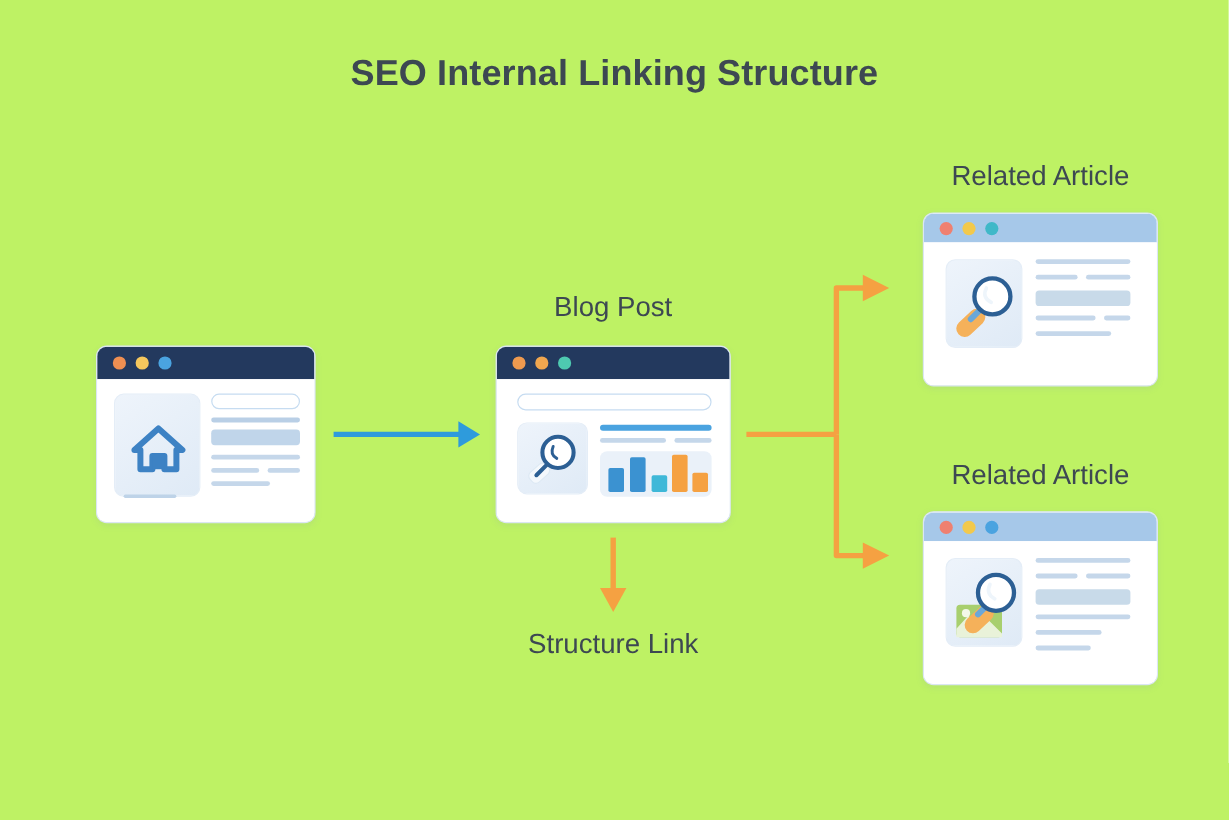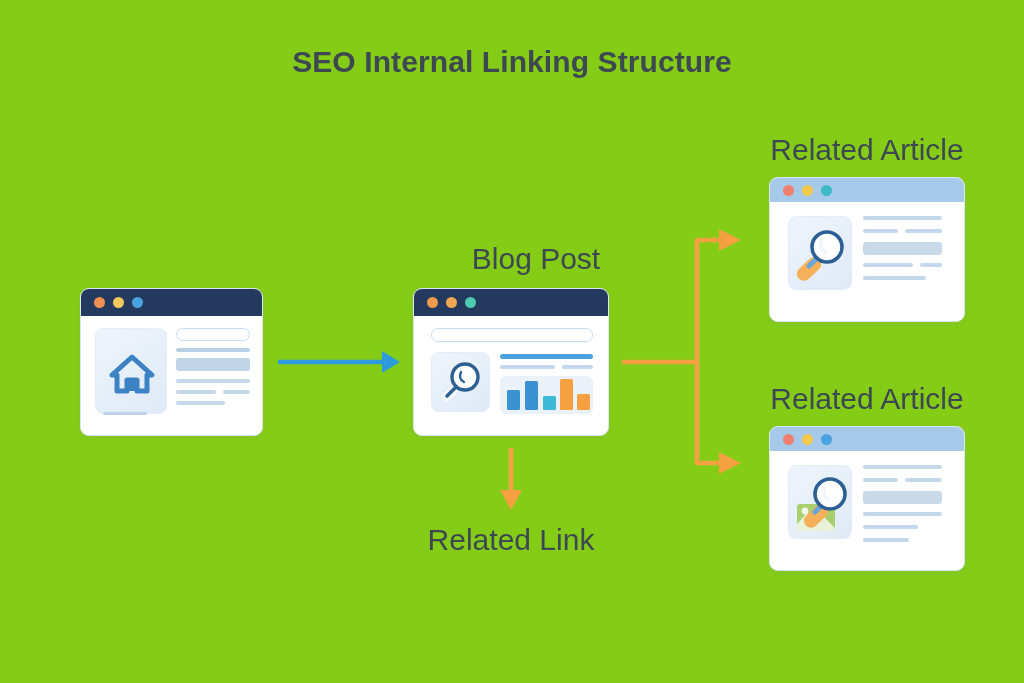--- a/index.html
+++ b/index.html
@@ -11,41 +11,41 @@
     width: 1024px;
     height: 683px;
     font-family: "Liberation Sans", sans-serif;
     overflow: hidden;
     position: relative;
   }
   #canvas {
     position: relative;
     width: 1024px;
     height: 683px;
-    background: #84cc16;
+    background: #bef264;
   }
 
   
   .page-title {
     position: absolute;
     left: 0;
     top: 45px;
     width: 1024px;
     text-align: center;
     font-size: 30px;
     font-weight: bold;
     color: #3d4852;
     letter-spacing: 0.1px;
   }
 
   
   .node-label {
     position: absolute;
     text-align: center;
-    font-size: 30px;
+    font-size: 23px;
     color: #3d4852;
     font-weight: normal;
     white-space: nowrap;
   }
 
   
   .browser-card {
     position: absolute;
     background: #ffffff;
     border: 1.5px solid #dbe6f3;
@@ -165,21 +165,21 @@
       <div class="text-line" style="left:95px; top:32px; width:74px; height:4px; background:#b9cfe6;"></div>
       <div class="text-line" style="left:95px; top:42px; width:74px; height:13px; background:#c0d5ea; border-radius:3px;"></div>
       <div class="text-line" style="left:95px; top:63px; width:74px; height:4px;"></div>
       <div class="text-line" style="left:95px; top:74px; width:40px; height:4px;"></div>
       <div class="text-line" style="left:142px; top:74px; width:27px; height:4px;"></div>
       <div class="text-line" style="left:95px; top:85px; width:49px; height:4px;"></div>
       <div class="text-line" style="left:22px; top:96px; width:44px; height:3px; background:#bed3e8;"></div>
     </div>
   </div>
 
-  <div class="node-label" style="left:438px; top:242px; width:196px;">Blog Post</div>
+  <div class="node-label" style="left:413px; top:242px; width:196px;">Blog Post</div>
 
   <div class="browser-card" style="left:413px; top:288px; width:196px; height:148px;">
     <div class="title-bar dark">
       <span class="dot" style="background:#ef9a4f"></span>
       <span class="dot" style="background:#f0a64f"></span>
       <span class="dot" style="background:#4ec9b0"></span>
     </div>
     <div class="card-body">
       <div class="search-pill" style="left:17px; top:12px; width:162px; height:14px;"></div>
 
@@ -199,21 +199,21 @@
       <div class="chart-panel" style="left:86px; top:60px; width:93px; height:38px;">
         <div class="bar" style="left:7px; width:13px; height:20px; background:#3b92d1;"></div>
         <div class="bar" style="left:25px; width:13px; height:29px; background:#3b92d1;"></div>
         <div class="bar" style="left:43px; width:13px; height:14px; background:#3fb8d8;"></div>
         <div class="bar" style="left:60px; width:13px; height:31px; background:#f5a142;"></div>
         <div class="bar" style="left:77px; width:13px; height:16px; background:#f5a142;"></div>
       </div>
     </div>
   </div>
 
-  <div class="node-label" style="left:411px; top:523px; width:200px;">Related Link</div>
+  <div class="node-label" style="left:411px; top:523px; width:200px;">Structure Link</div>
 
   <div class="node-label" style="left:769px; top:133px; width:196px;">Related Article</div>
 
   <div class="browser-card" style="left:769px; top:177px; width:196px; height:145px;">
     <div class="title-bar light">
       <span class="dot" style="background:#ef8070"></span>
       <span class="dot" style="background:#f2c94c"></span>
       <span class="dot" style="background:#3fb8c8"></span>
     </div>
     <div class="card-body">

